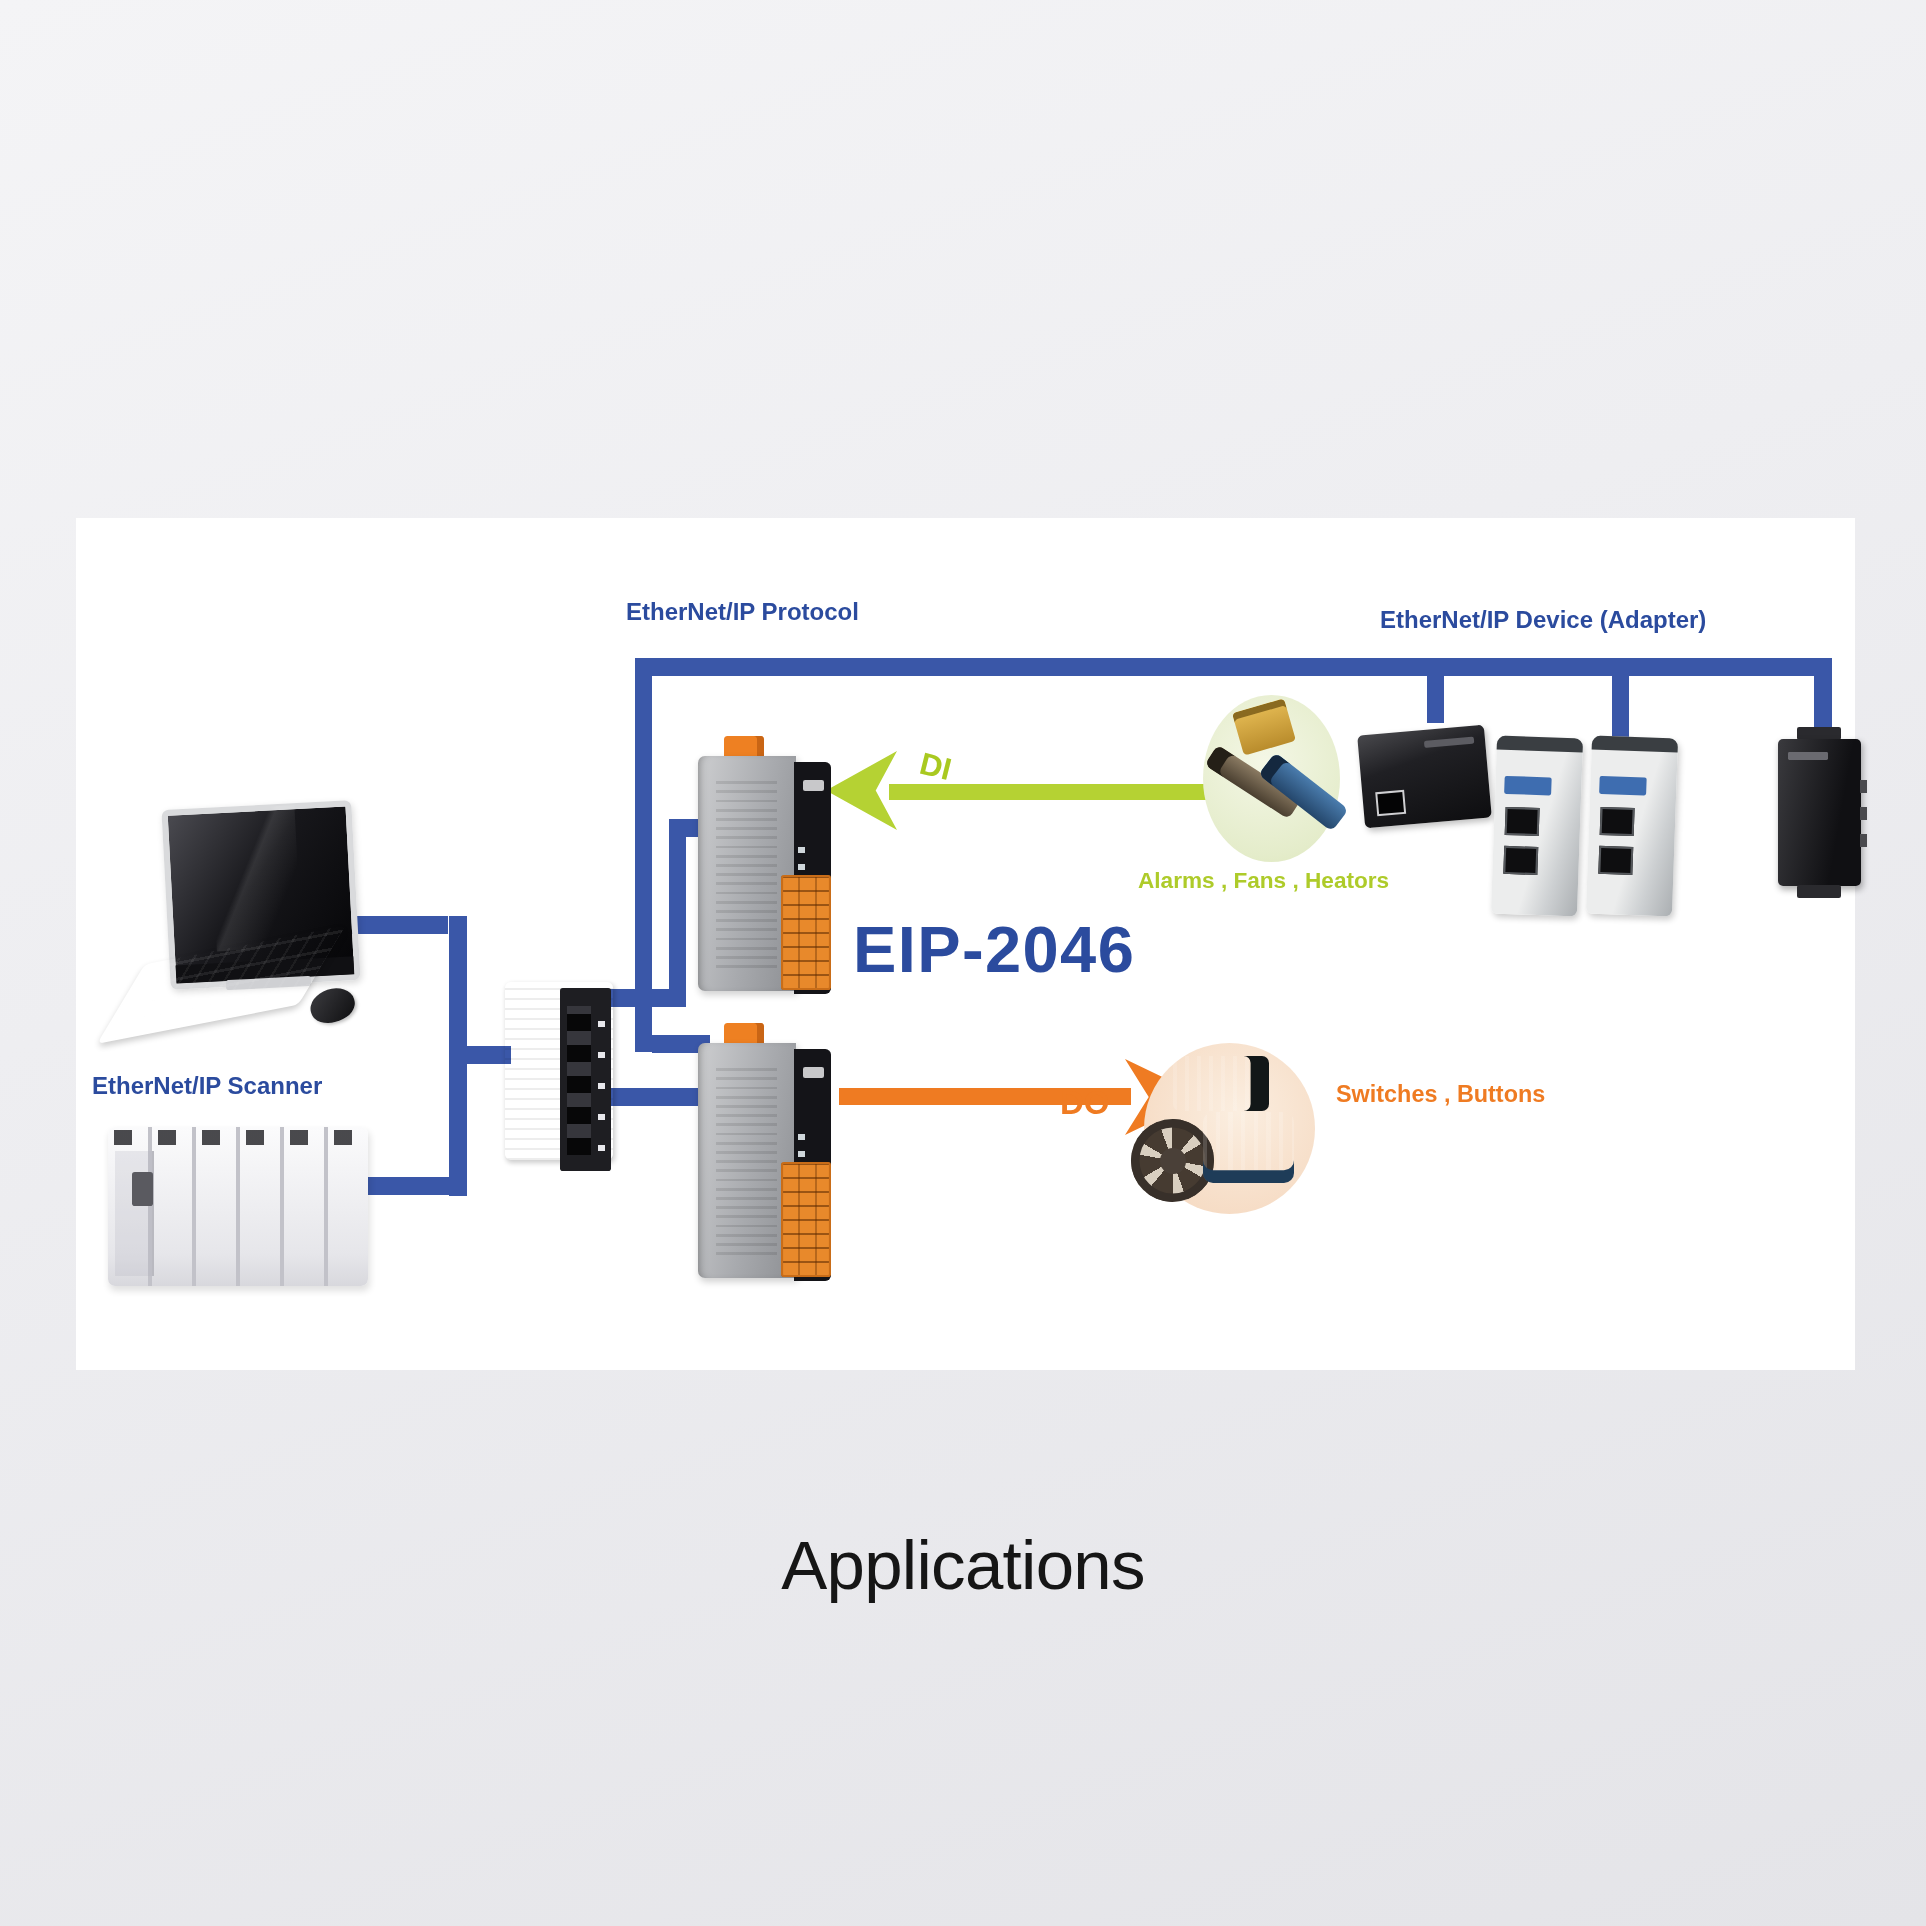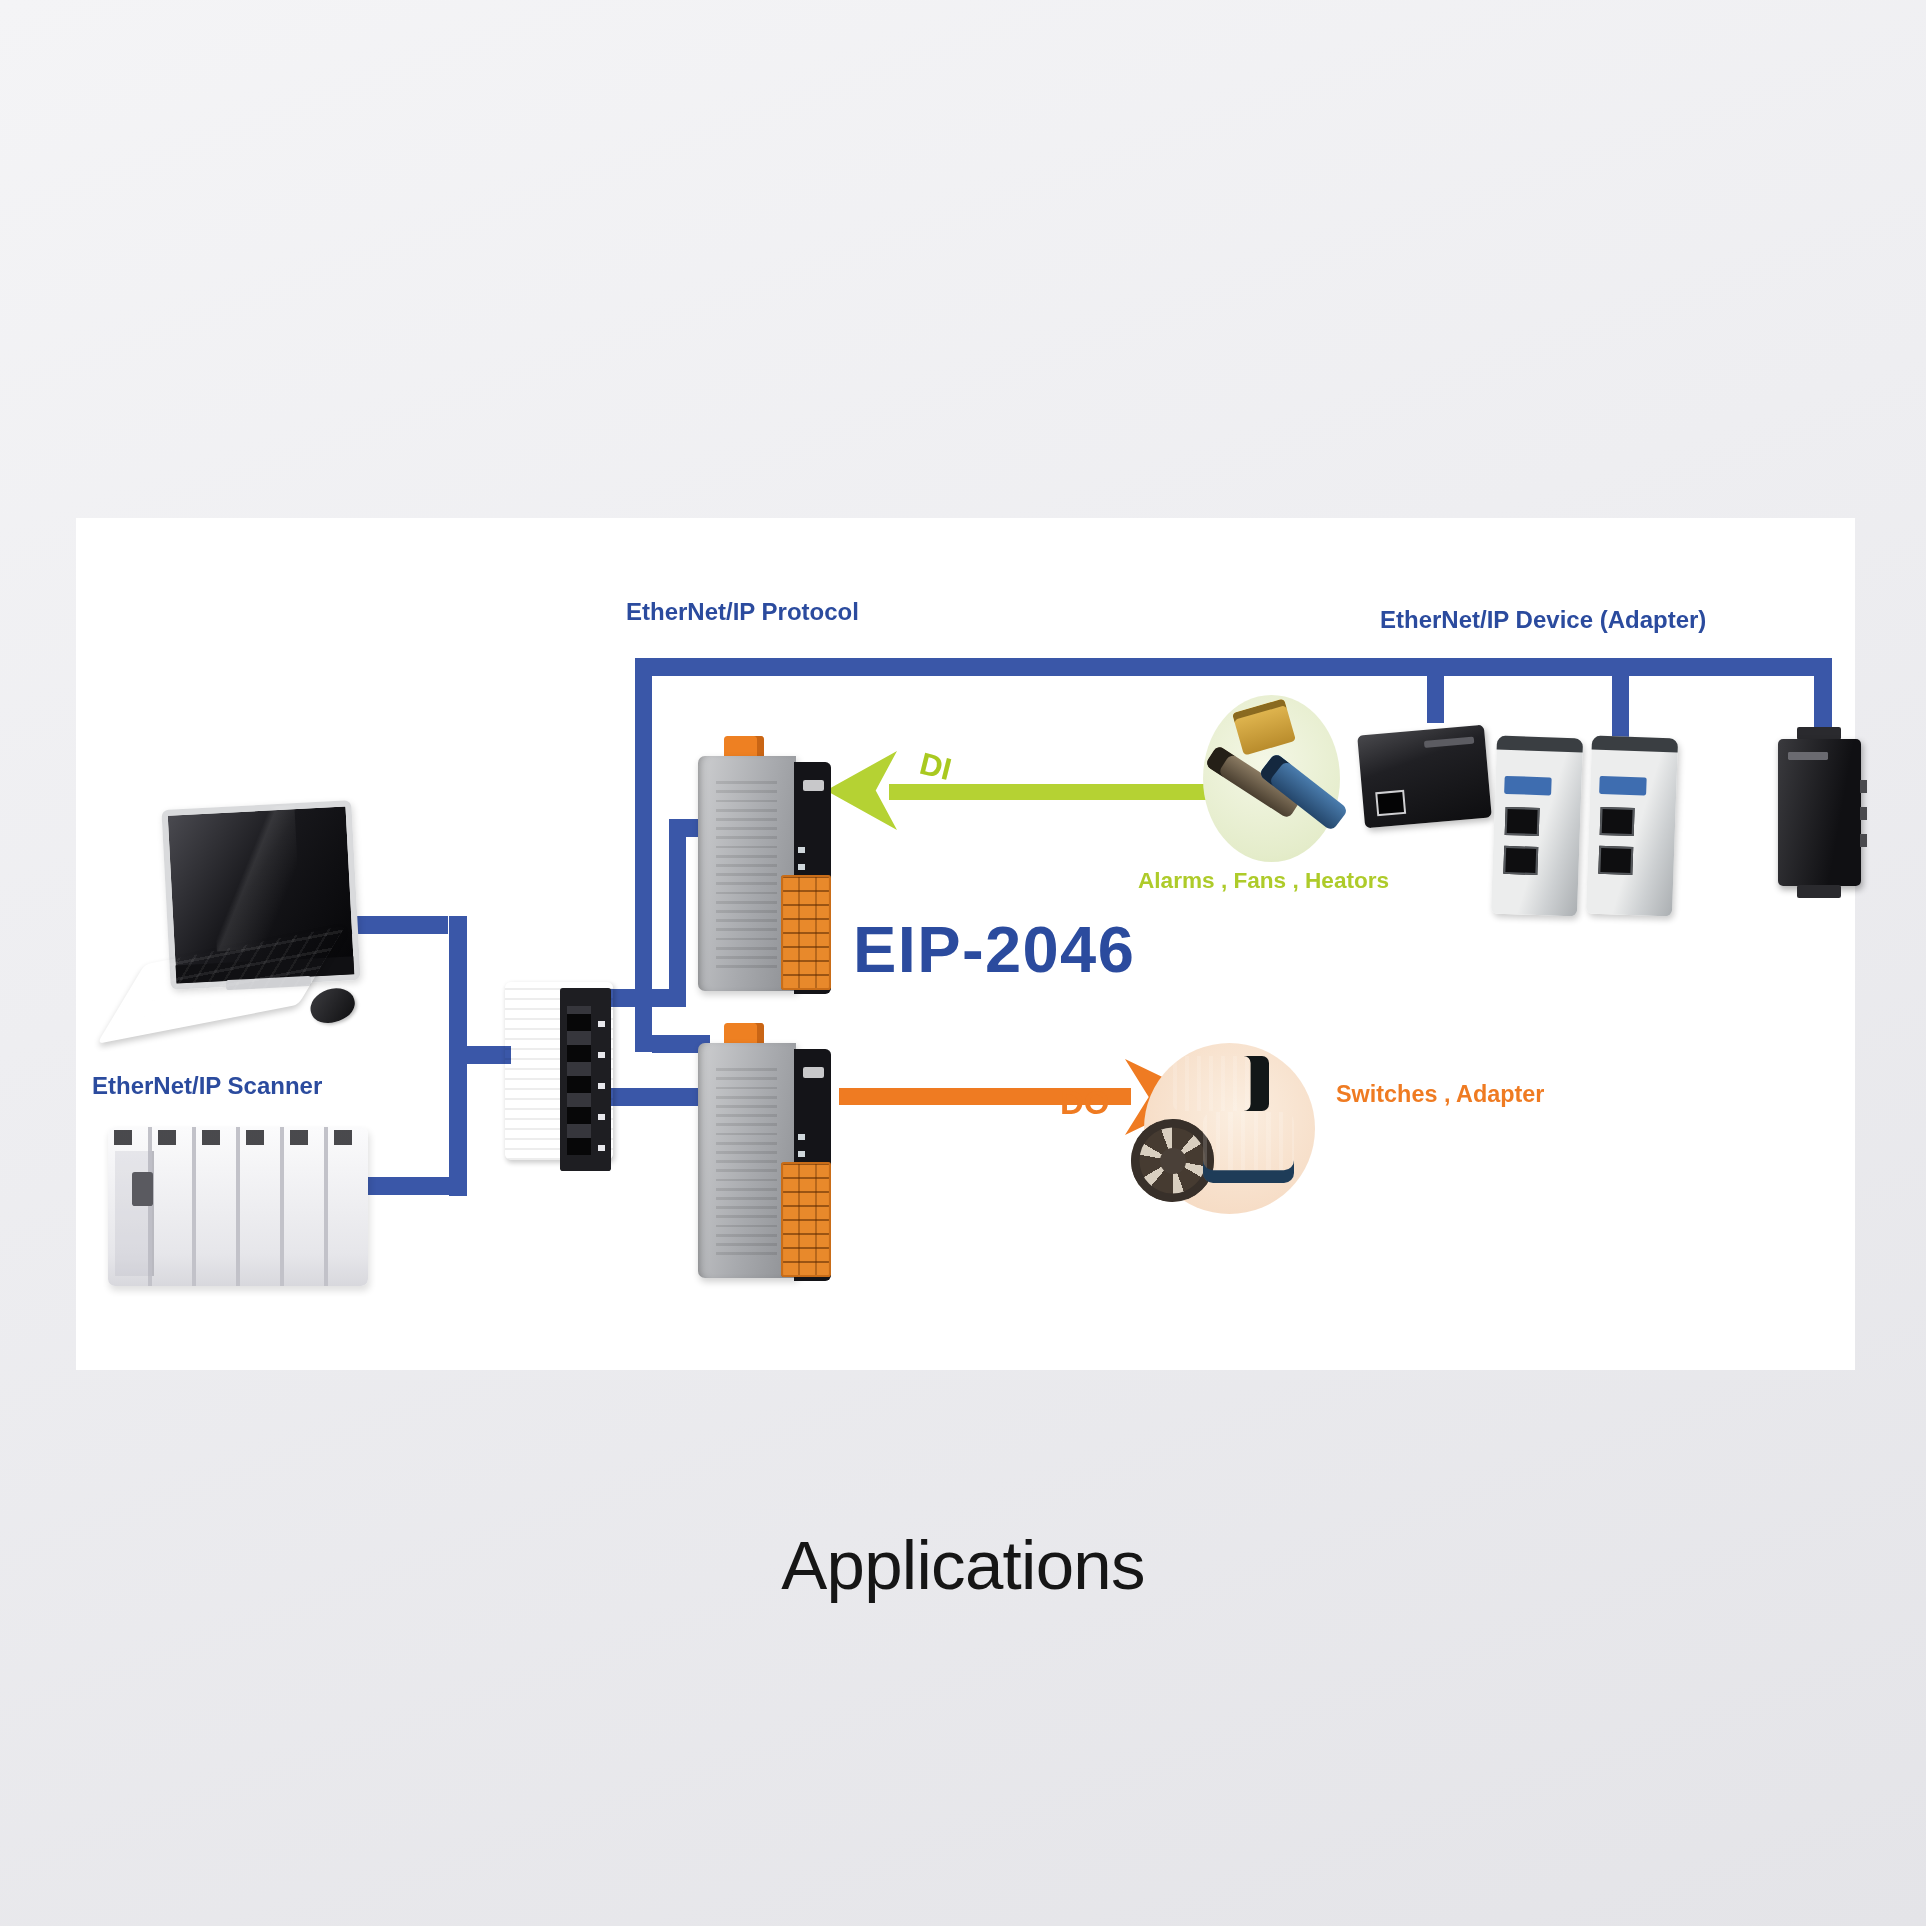--- a/index.html
+++ b/index.html
@@ -143,21 +143,21 @@
   <div class="abs biglbl" style="left:853px;top:917px;">EIP-2046</div>
 
   <div class="abs di-head" style="left:826px;top:751px;"></div>
   <div class="abs green" style="left:889px;top:784px;width:317px;height:16.3px;"></div>
   <div class="abs di-lab" style="left:920px;top:749px;">DI</div>
   <div class="abs greentxt" style="left:1138px;top:868px;">Alarms , Fans , Heators</div>
 
   <div class="abs orange" style="left:839px;top:1088px;width:292px;height:17px;"></div>
   <div class="abs do-head" style="left:1125px;top:1059px;"></div>
   <div class="abs do-lab" style="left:1060px;top:1084px;">DO</div>
-  <div class="abs orangetxt" style="left:1336px;top:1081px;">Switches , Adapter</div>
+  <div class="abs orangetxt" style="left:1336px;top:1081px;">Switches , Buttons</div>
 
   <div class="abs screen" style="left:166px;top:805px;"></div>
   <div class="abs stand" style="left:226px;top:978px;"></div>
   <div class="abs keyboard" style="left:119px;top:950px;"></div>
   <div class="abs mouse" style="left:310px;top:989px;"></div>
 
   <div class="abs plc" style="left:108px;top:1127px;">
     <div class="cols"></div>
     <div class="slots"></div>
     <div class="door"></div>

